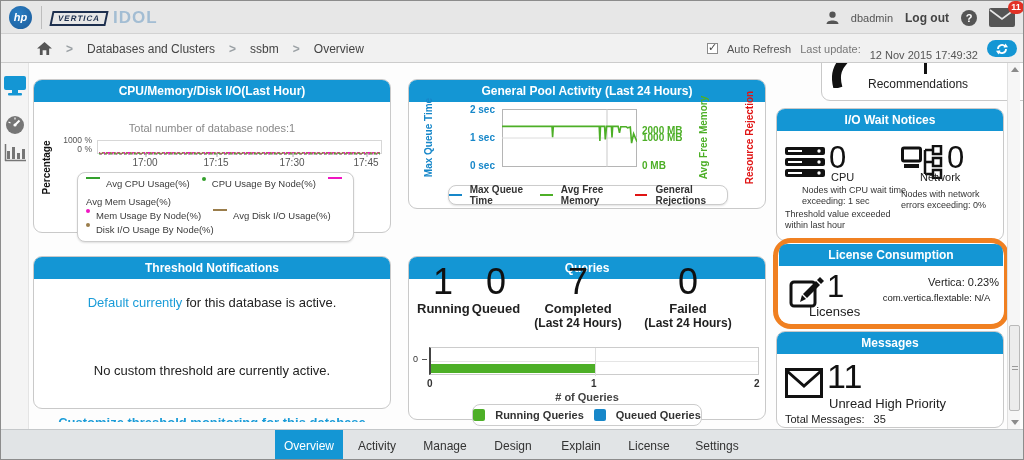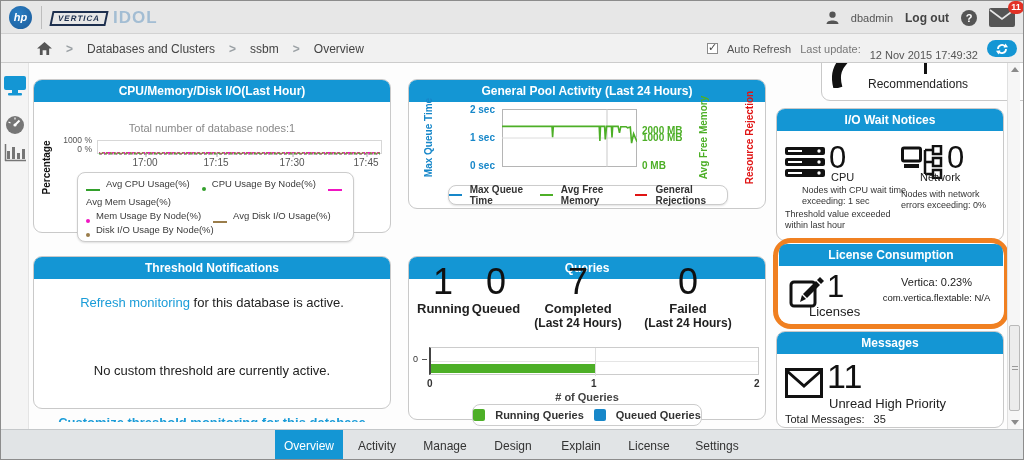--- a/index.html
+++ b/index.html
@@ -47,21 +47,21 @@
                   text-align:center; border-radius:8px 8px 0 0; }
   .vlabel { position:absolute; transform:rotate(-90deg); white-space:nowrap; text-align:center; font-weight:bold; }
 
   
   .cpu-sub { position:absolute; left:0; top:42px; width:100%; text-align:center; font-size:11px; color:#888; }
   .cpu-ytick { position:absolute; right:298px; width:50px; text-align:right; font-size:8.5px; color:#555; }
   .cpu-strip { position:absolute; left:63px; top:60px; width:285px; height:14px; border:1px solid #d7d7d7; background:#fff; }
   .cpu-xtick { position:absolute; top:77px; width:40px; text-align:center; font-size:10px; color:#555; }
   .cpu-legend { position:absolute; left:43px; top:92px; width:277px; border:1px solid #ccc; border-radius:8px;
                 box-shadow:0 1px 2px rgba(0,0,0,.12); padding:4px 8px; font-size:9.5px; color:#3a3a3a; background:#fff; }
-  .leg-row { display:flex; align-items:flex-end; flex-wrap:wrap; gap:4px 6px; line-height:14px; }
+  .leg-row { display:flex; align-items:flex-start; flex-wrap:wrap; gap:4px 6px; line-height:14px; }
   .mk-line { display:inline-block; width:14px; height:2px; }
   .mk-dot { display:inline-block; width:4px; height:4px; border-radius:50%; }
 
   
   .pool-tickL { position:absolute; width:48px; text-align:right; font-size:10px; font-weight:bold; color:#1787c9; }
   .pool-tickR { position:absolute; left:233px; width:52px; font-size:10px; font-weight:bold; color:#4daf27; }
   .pool-plot { position:absolute; left:93px; top:29px; width:135px; height:58px; }
   .pool-xtick { position:absolute; top:108px; font-size:10px; font-weight:bold; color:#333; }
   .pool-legend { position:absolute; left:39px; top:105px; width:280px; border:1px solid #ccc; border-radius:8px;
                  box-shadow:0 1px 2px rgba(0,0,0,.12); background:#fff; height:20px; display:flex; align-items:center;
@@ -267,21 +267,21 @@
         <span class="mk-line2" style="background-color: rgb(77, 175, 39);"></span>
         <span>Avg Free Memory</span>
         <span class="mk-line2" style="background-color: rgb(224, 20, 20);"></span>
         <span>General Rejections</span>
       </div>
     </section>
 
     <section class="panel" style="left:32px; top:193px; width:358px; height:153px;">
       <div class="panel-header">Threshold Notifications</div>
       <div class="th-line1">
-        <span class="th-link">Refresh monitoring</span><span> for this database is active.</span>
+        <span class="th-link">Default currently</span><span> for this database is active.</span>
       </div>
       <div class="th-line2">No custom threshold are currently active.</div>
     </section>
     <div class="customize-wrap">
       <span class="customize-link">Customize threshold monitoring for this database</span>
     </div>
 
     <section class="panel" style="left:407px; top:193px; width:358px; height:164px;">
       <div class="panel-header">Queries</div>
       <div class="q-stats">
@@ -368,21 +368,21 @@
       <section class="panel" style="position:relative;left:0;top:0;width:100%;height:100%;border:none;">
         <div class="panel-header">License Consumption</div>
         <svg style="position:absolute;left:10px;top:30px;" width="36" height="36" viewBox="0 0 36 36">
           <rect x="2" y="8" width="24" height="24" rx="3" fill="none" stroke="#111" stroke-width="3"></rect>
           <path d="M14,20 L27,7 L31,11 L18,24 Z" fill="#111"></path>
           <path d="M13,21 L11,28 L17,25 Z" fill="#111"></path>
           <path d="M28,6 L31,3 L35,7 L32,10 Z" fill="#111"></path>
         </svg>
         <div class="big-num" style="position:absolute;left:48px;top:26px;">1</div>
         <div style="position:absolute;left:30px;top:60px;font-size:13px;color:#222;text-align:center;">Licenses</div>
-        <div style="position:absolute;left:95px;top:32px;width:125px;text-align:center;font-size:11px;color:#222;">Vertica: 0.23%</div>
+        <div style="position:absolute;left:95px;top:32px;width:125px;text-align:right;font-size:11px;color:#222;">Vertica: 0.23%</div>
         <div style="position:absolute;left:90px;top:48px;width:135px;text-align:center;font-size:9.5px;color:#222;">com.vertica.flextable: N/A</div>
       </section>
     </div>
 
     <section class="panel" style="left:775px; top:268px; width:228px; height:97px;">
       <div class="panel-header">Messages</div>
       <svg style="position:absolute;left:8px;top:36px;" width="38" height="30" viewBox="0 0 38 30">
         <rect x="1.5" y="1.5" width="35" height="27" fill="none" stroke="#111" stroke-width="3"></rect>
         <path d="M2,3 L19,18 L36,3" fill="none" stroke="#111" stroke-width="3"></path>
       </svg>

